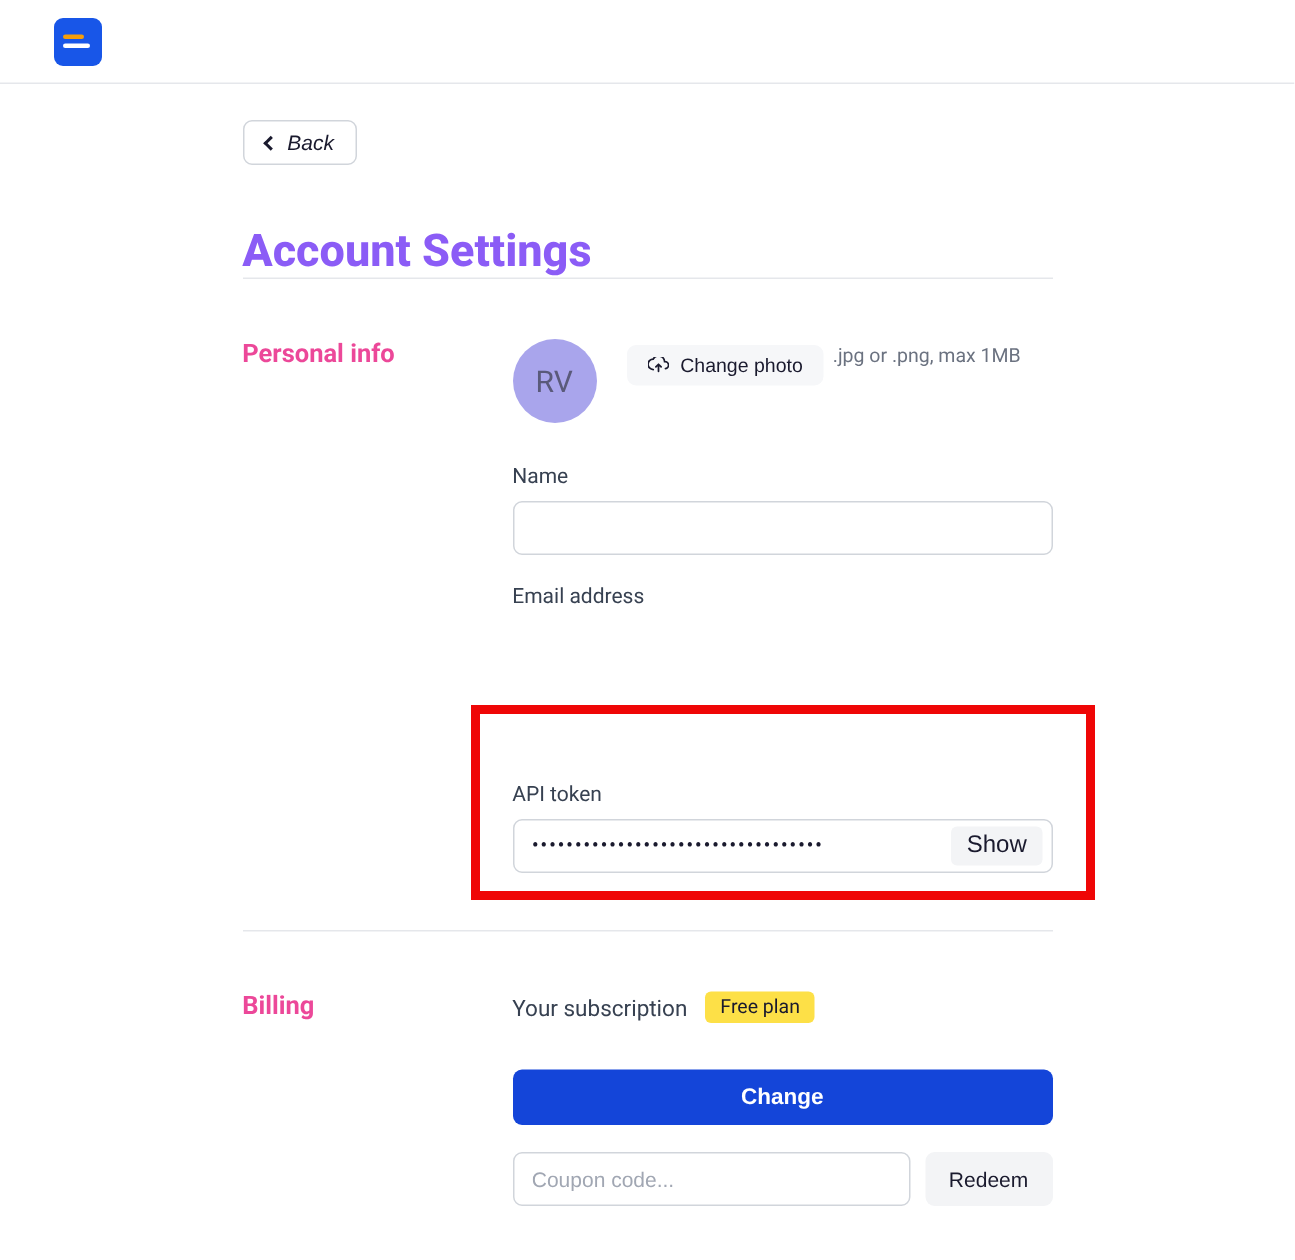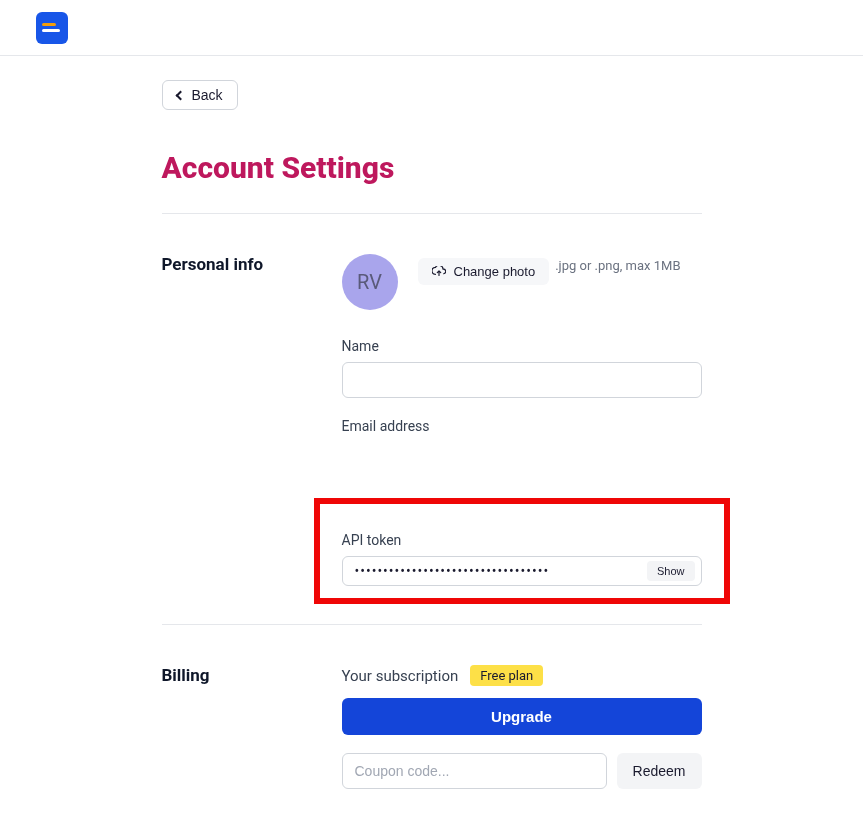--- a/index.html
+++ b/index.html
@@ -48,52 +48,52 @@
       display: inline-flex;
       align-items: center;
       gap: 8px;
       border: 1px solid #d1d5db;
       background: #fff;
       padding: 6px 14px;
       border-radius: 6px;
       font-size: 14px;
       cursor: pointer;
       color: #1a1a2e;
+      font-style: italic;
     }
     .chevron-left {
       display: inline-block;
       width: 7px;
       height: 7px;
       border-left: 2px solid #1a1a2e;
       border-bottom: 2px solid #1a1a2e;
       transform: rotate(45deg);
     }
     .page-title {
       font-size: 30px;
       font-weight: 800;
       margin-top: 40px;
-      margin-bottom: 28px;
-      color: #be185d;
+      color: #8b5cf6;
     }
     .divider {
       border: none;
       border-top: 1px solid #e5e7eb;
       margin: 0;
     }
     .section {
       display: flex;
       padding-top: 40px;
       padding-bottom: 20px;
     }
     .section-label {
       width: 180px;
       flex-shrink: 0;
       font-weight: 700;
       font-size: 17px;
-      color: #0f172a;
+      color: #ec4899;
     }
     .section-body {
       flex: 1;
     }
     .photo-row {
       display: flex;
       align-items: flex-start;
       gap: 20px;
       margin-bottom: 28px;
     }
@@ -142,20 +142,21 @@
       color: #6b7280;
     }
     .field {
       margin-bottom: 20px;
     }
     .field-label {
       display: block;
       font-size: 14px;
       color: #374151;
       margin-bottom: 8px;
+      margin-top: 18px;
     }
     .text-input {
       width: 100%;
       border: 1px solid #d1d5db;
       border-radius: 6px;
       padding: 9px 12px;
       font-size: 14px;
       color: #1a1a2e;
       background: #fff;
     }
@@ -182,29 +183,29 @@
       font-size: 14px;
       color: #1a1a2e;
       white-space: nowrap;
       overflow: hidden;
     }
     .show-btn {
       background: #f3f4f6;
       border: none;
       border-radius: 4px;
       padding: 4px 10px;
-      font-size: 11px;
+      font-size: 16px;
       cursor: pointer;
       color: #1a1a2e;
     }
     .sub-row {
       display: flex;
       align-items: center;
       gap: 12px;
-      margin-bottom: 12px;
+      margin-bottom: 31px;
     }
     .sub-label {
       font-size: 15px;
       color: #374151;
     }
     .plan-badge {
       background: #fde047;
       border-radius: 4px;
       padding: 3px 10px;
       font-size: 13px;
@@ -315,21 +316,21 @@
   
   <div class="section">
     <div class="section-label">Billing</div>
     <div class="section-body">
 
       <div class="sub-row">
         <span class="sub-label">Your subscription</span>
         <span class="plan-badge">Free plan</span>
       </div>
 
-      <button class="upgrade-btn">Upgrade</button>
+      <button class="upgrade-btn">Change</button>
 
       <div class="coupon-row">
         <input type="text" class="coupon-input" placeholder="Coupon code..." style="">
         <button class="redeem-btn">Redeem</button>
       </div>
 
     </div>
   </div>
 
 </div>

